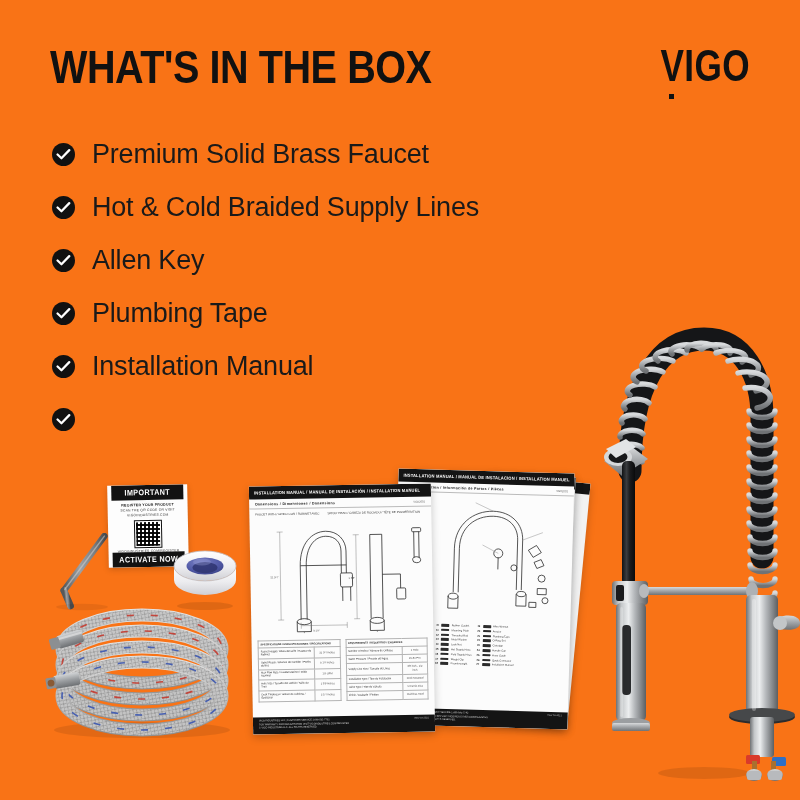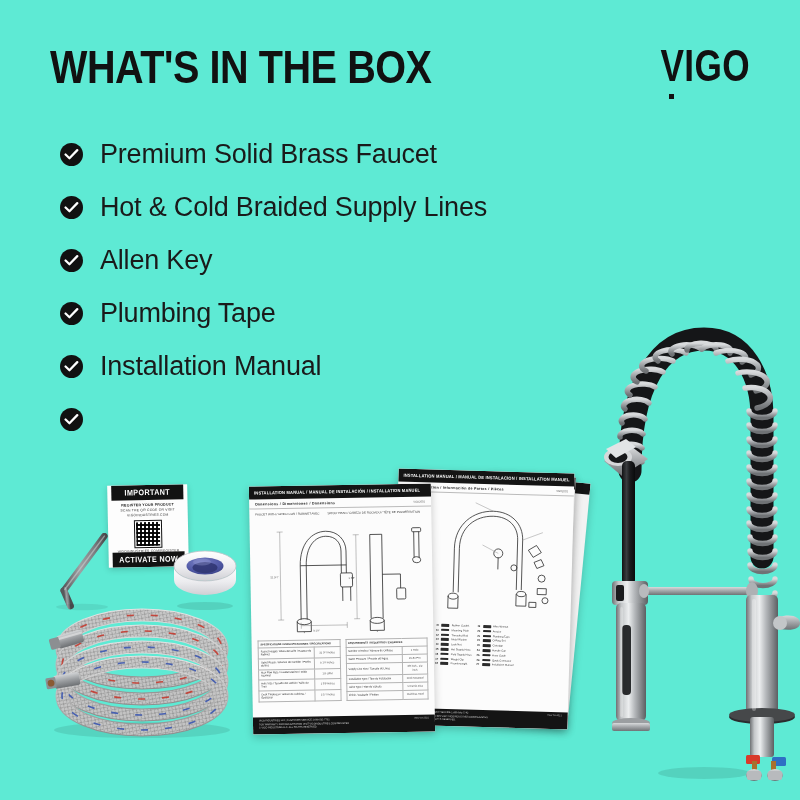--- a/index.html
+++ b/index.html
@@ -59,21 +59,21 @@
     position: absolute;
     left: 31px;
     bottom: -9px;
     width: 5px; height: 5px;
     background: #111111;
   }
 
   
   #checklist {
     position: absolute;
-    left: 60px; top: 128px;
+    left: 52px; top: 128px;
     width: 560px;
   }
   .check-row {
     display: flex;
     align-items: center;
     height: 53px;
   }
   .check-badge {
     flex: 0 0 auto;
     width: 23px; height: 23px;
@@ -272,21 +272,21 @@
   }
 
   .sr-only {
     position: absolute; width: 1px; height: 1px;
     overflow: hidden; clip: rect(0 0 0 0); white-space: nowrap;
   }
 </style>
 </head>
 <body>
 
-<div id="canvas" style="background: #5eead4;">
+<div id="canvas" style="background: #f97316;">
 
   <div id="header">
     <div id="page-title">WHAT'S IN THE BOX</div>
     <div id="brand-logo">
       <div class="logo-word">VIGO</div>
       <span class="logo-dot"></span>
     </div>
   </div>
 
   <div id="checklist">

